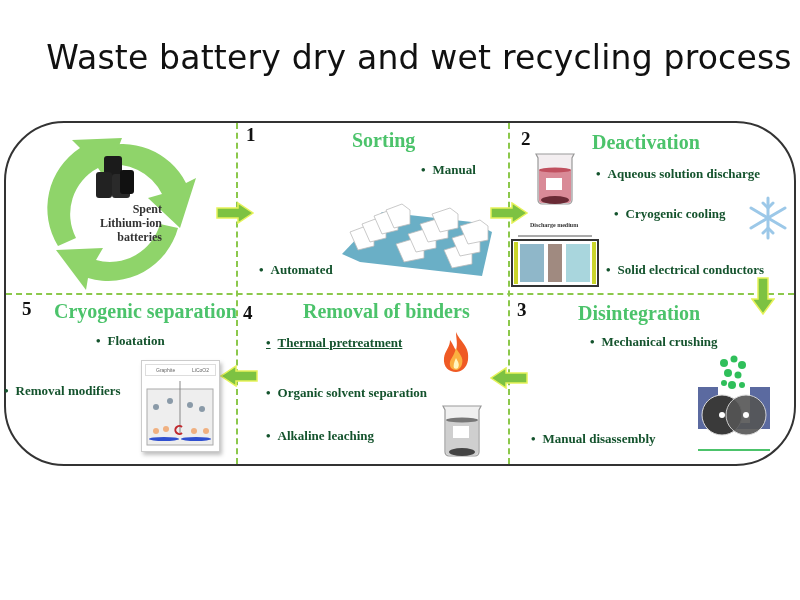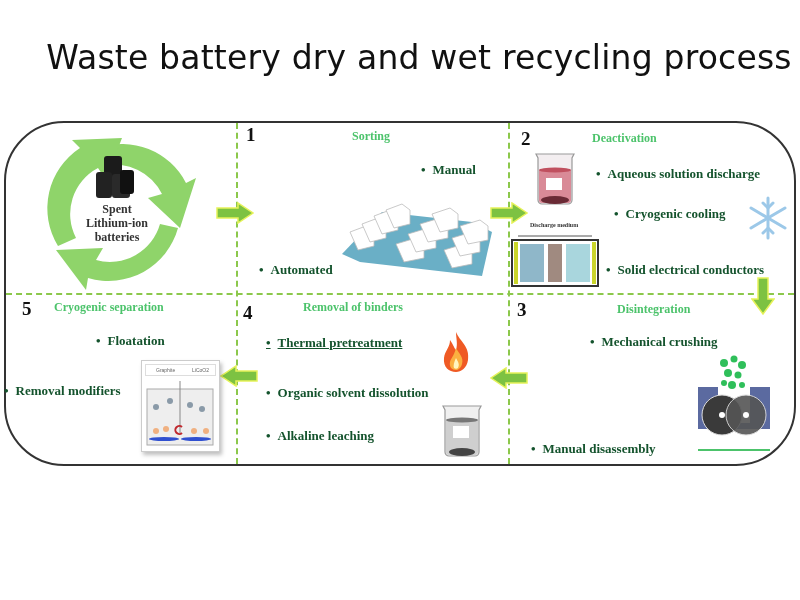--- a/index.html
+++ b/index.html
@@ -2,25 +2,25 @@
 <html><head>
 <meta charset="utf-8">
 <style>
   html, body { margin:0; padding:0; background:#fff; }
   body { width:800px; height:600px; position:relative; overflow:hidden; font-family:"Liberation Serif", serif; }
   .title { position:absolute; left:0; width:800px; top:38px; text-align:center; font-family:"DejaVu Sans", sans-serif; font-size:33px; font-weight:normal; color:#111; letter-spacing:0.2px;padding-left:19px; }
   .frame { position:absolute; left:4px; top:121px; width:792px; height:345px; border:2px solid #333; border-radius:60px; box-sizing:border-box; background:#fff; }
   .vline { position:absolute; border-left:2px dashed #8cc84b; }
   .hline { position:absolute; border-top:2px dashed #8cc84b; }
   .num { position:absolute; font-weight:bold; font-size:19px; color:#111; }
-  .head { position:absolute; font-weight:bold; font-size:12px; color:#4cc36b; }
+  .head { position:absolute; font-weight:bold; font-size:20px; color:#4cc36b; }
   .bullet { position:absolute; font-weight:bold; font-size:13px; color:#14532d; white-space:nowrap; }
   .bullet::before { content:"\2022"; margin-right:7px; }
   .arrow { position:absolute; }
-  .spent { position:absolute; text-align:center; font-weight:bold; font-size:12px; line-height:14px; color:#333; }
+  .spent { position:absolute; text-align:right; font-weight:bold; font-size:12px; line-height:14px; color:#333; }
 </style>
 </head>
 <body>
 
 <div class="title">Waste battery dry and wet recycling process</div>
 
 <div class="frame"></div>
 
 <div class="vline" style="left:236px; top:123px; height:341px;"></div>
 <div class="vline" style="left:508px; top:123px; height:341px;"></div>
@@ -107,23 +107,23 @@
   <line x1="8" y1="8" x2="82" y2="8" stroke="#555" stroke-width="1"></line>
   <rect x="2" y="12" width="86" height="46" fill="#fff" stroke="#333" stroke-width="2"></rect>
   <rect x="4" y="14" width="4" height="42" fill="#c9d42a"></rect>
   <rect x="82" y="14" width="4" height="42" fill="#c9d42a"></rect>
   <rect x="10" y="16" width="24" height="38" fill="#8fb7c9"></rect>
   <rect x="38" y="16" width="14" height="38" fill="#a08a80"></rect>
   <rect x="56" y="16" width="24" height="38" fill="#a9d6dd"></rect>
 </svg>
 
 <div class="num" style="left:517px; top:299px;">3</div>
-<div class="head" style="left:617px; top:302px;">Disintegration</div>
+<div class="head" style="left:578px; top:302px;">Disintegration</div>
 <div class="bullet" style="left:590px; top:334px;">Mechanical crushing</div>
-<div class="bullet" style="left:531px; top:441px;">Manual disassembly</div>
+<div class="bullet" style="left:531px; top:431px;">Manual disassembly</div>
 <svg style="position:absolute; left:696px; top:355px;" width="76" height="100" viewBox="0 0 76 100">
   <rect x="2" y="32" width="72" height="62" fill="#5b6aa0"></rect>
   <rect x="22" y="28" width="32" height="40" fill="#fff"></rect>
   <rect x="2" y="74" width="72" height="20" fill="#fff"></rect>
   <line x1="2" y1="95" x2="74" y2="95" stroke="#4cc36b" stroke-width="2"></line>
   <circle cx="26" cy="60" r="20" fill="#3a3a3a" stroke="#ddd" stroke-width="1"></circle>
   <circle cx="50" cy="60" r="20" fill="#555" stroke="#ddd" stroke-width="1" opacity="0.9"></circle>
   <circle cx="26" cy="60" r="3" fill="#fff"></circle>
     <circle cx="50" cy="60" r="3" fill="#fff"></circle>
   <g fill="#2fbf5a">
@@ -134,21 +134,21 @@
     <circle cx="42" cy="20" r="3.5"></circle>
       <circle cx="36" cy="30" r="4"></circle>
       <circle cx="46" cy="30" r="3"></circle>
       <circle cx="28" cy="28" r="3"></circle>
   </g>
 </svg>
 
 <div class="num" style="left:243px; top:302px;">4</div>
 <div class="head" style="left:303px; top:300px;">Removal of binders</div>
 <div class="bullet" style="left:266px; top:335px;text-decoration:underline;">Thermal pretreatment</div>
-<div class="bullet" style="left:266px; top:385px;">Organic solvent dissolution</div>
+<div class="bullet" style="left:266px; top:385px;">Organic solvent separation</div>
 <div class="bullet" style="left:266px; top:428px;text-align:center;">Alkaline leaching</div>
 <svg style="position:absolute; left:440px; top:330px;" width="32" height="44" viewBox="0 0 32 44">
   <path d="M16 2 C20 12 30 16 28 30 C27 38 21 42 16 42 C9 42 3 37 4 28 C5 20 10 18 10 10 C13 14 14 18 16 20 C18 14 16 8 16 2 Z" fill="#ef5a24"></path>
   <path d="M16 18 C19 24 24 27 22 34 C21 38 18 40 16 40 C12 40 9 37 10 32 C11 28 14 26 16 18 Z" fill="#fbb040"></path>
   <path d="M16 28 C18 32 20 34 18 38 C17 39 15 39 14 38 C13 36 14 32 16 28 Z" fill="#fff6c0"></path>
 </svg>
 <svg style="position:absolute; left:440px; top:402px;" width="44" height="58" viewBox="0 0 44 58">
   <path d="M3 4 h38 l-2 4 v42 a4 4 0 0 1 -4 4 h-26 a4 4 0 0 1 -4 -4 v-42 z" fill="#f0f0f0" stroke="#999" stroke-width="1.2"></path>
   <path d="M6 18 h32 v32 a3 3 0 0 1 -3 3 h-26 a3 3 0 0 1 -3 -3 z" fill="#cfcfcf"></path>
   <ellipse cx="22" cy="18" rx="16" ry="2.5" fill="#777"></ellipse>

